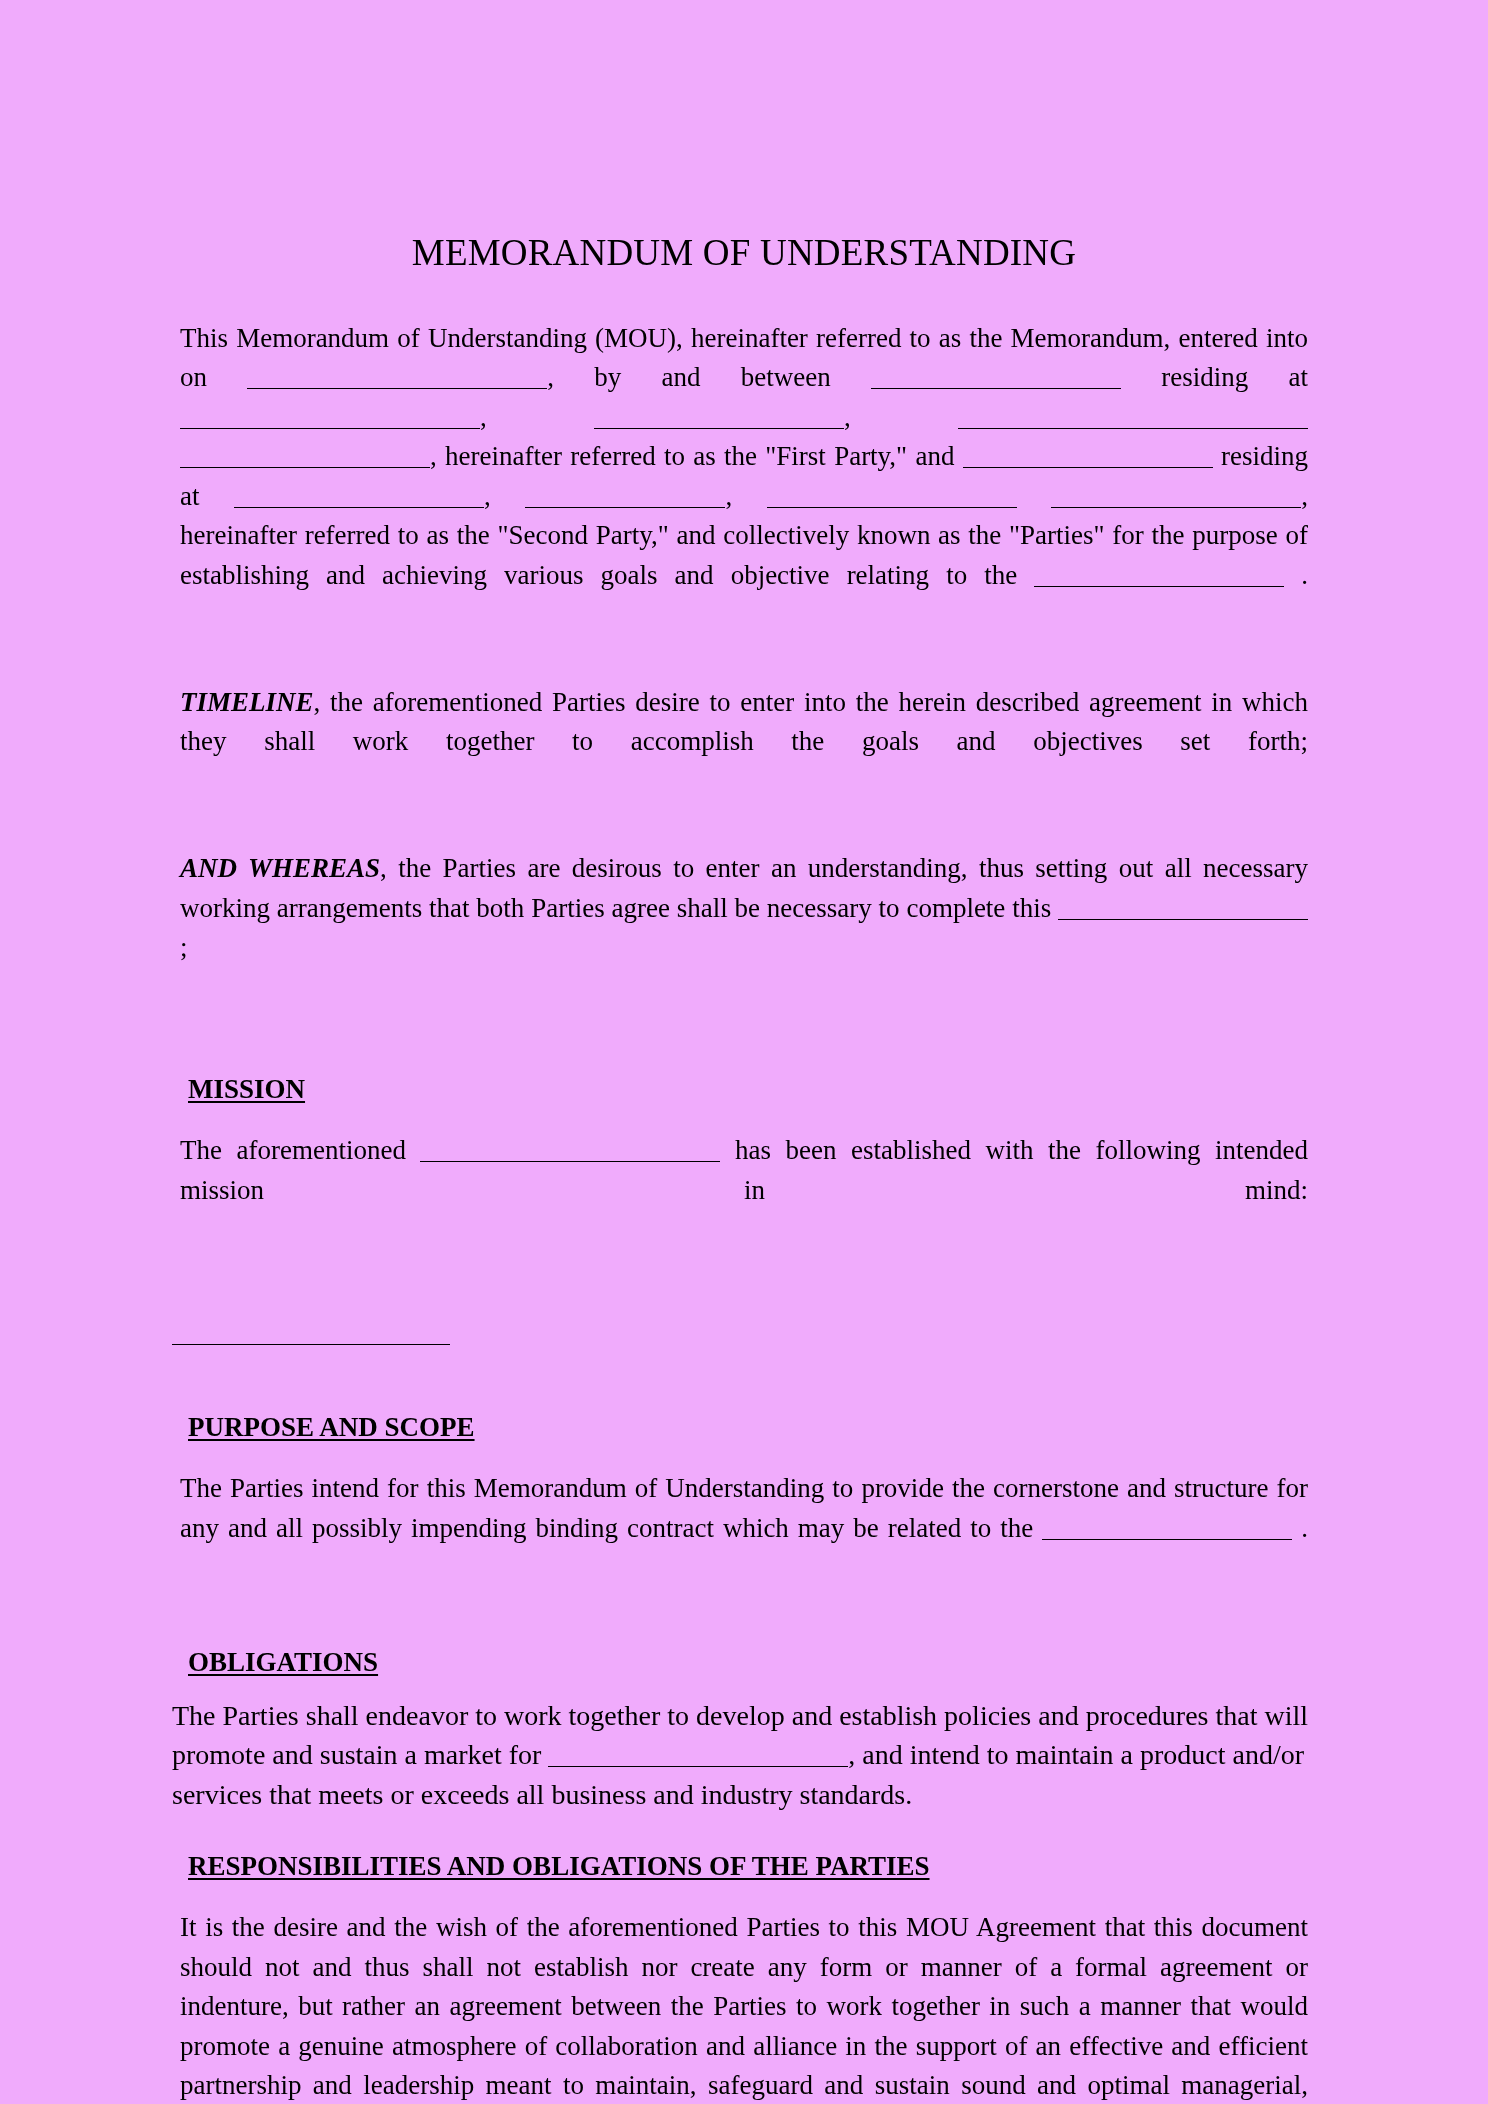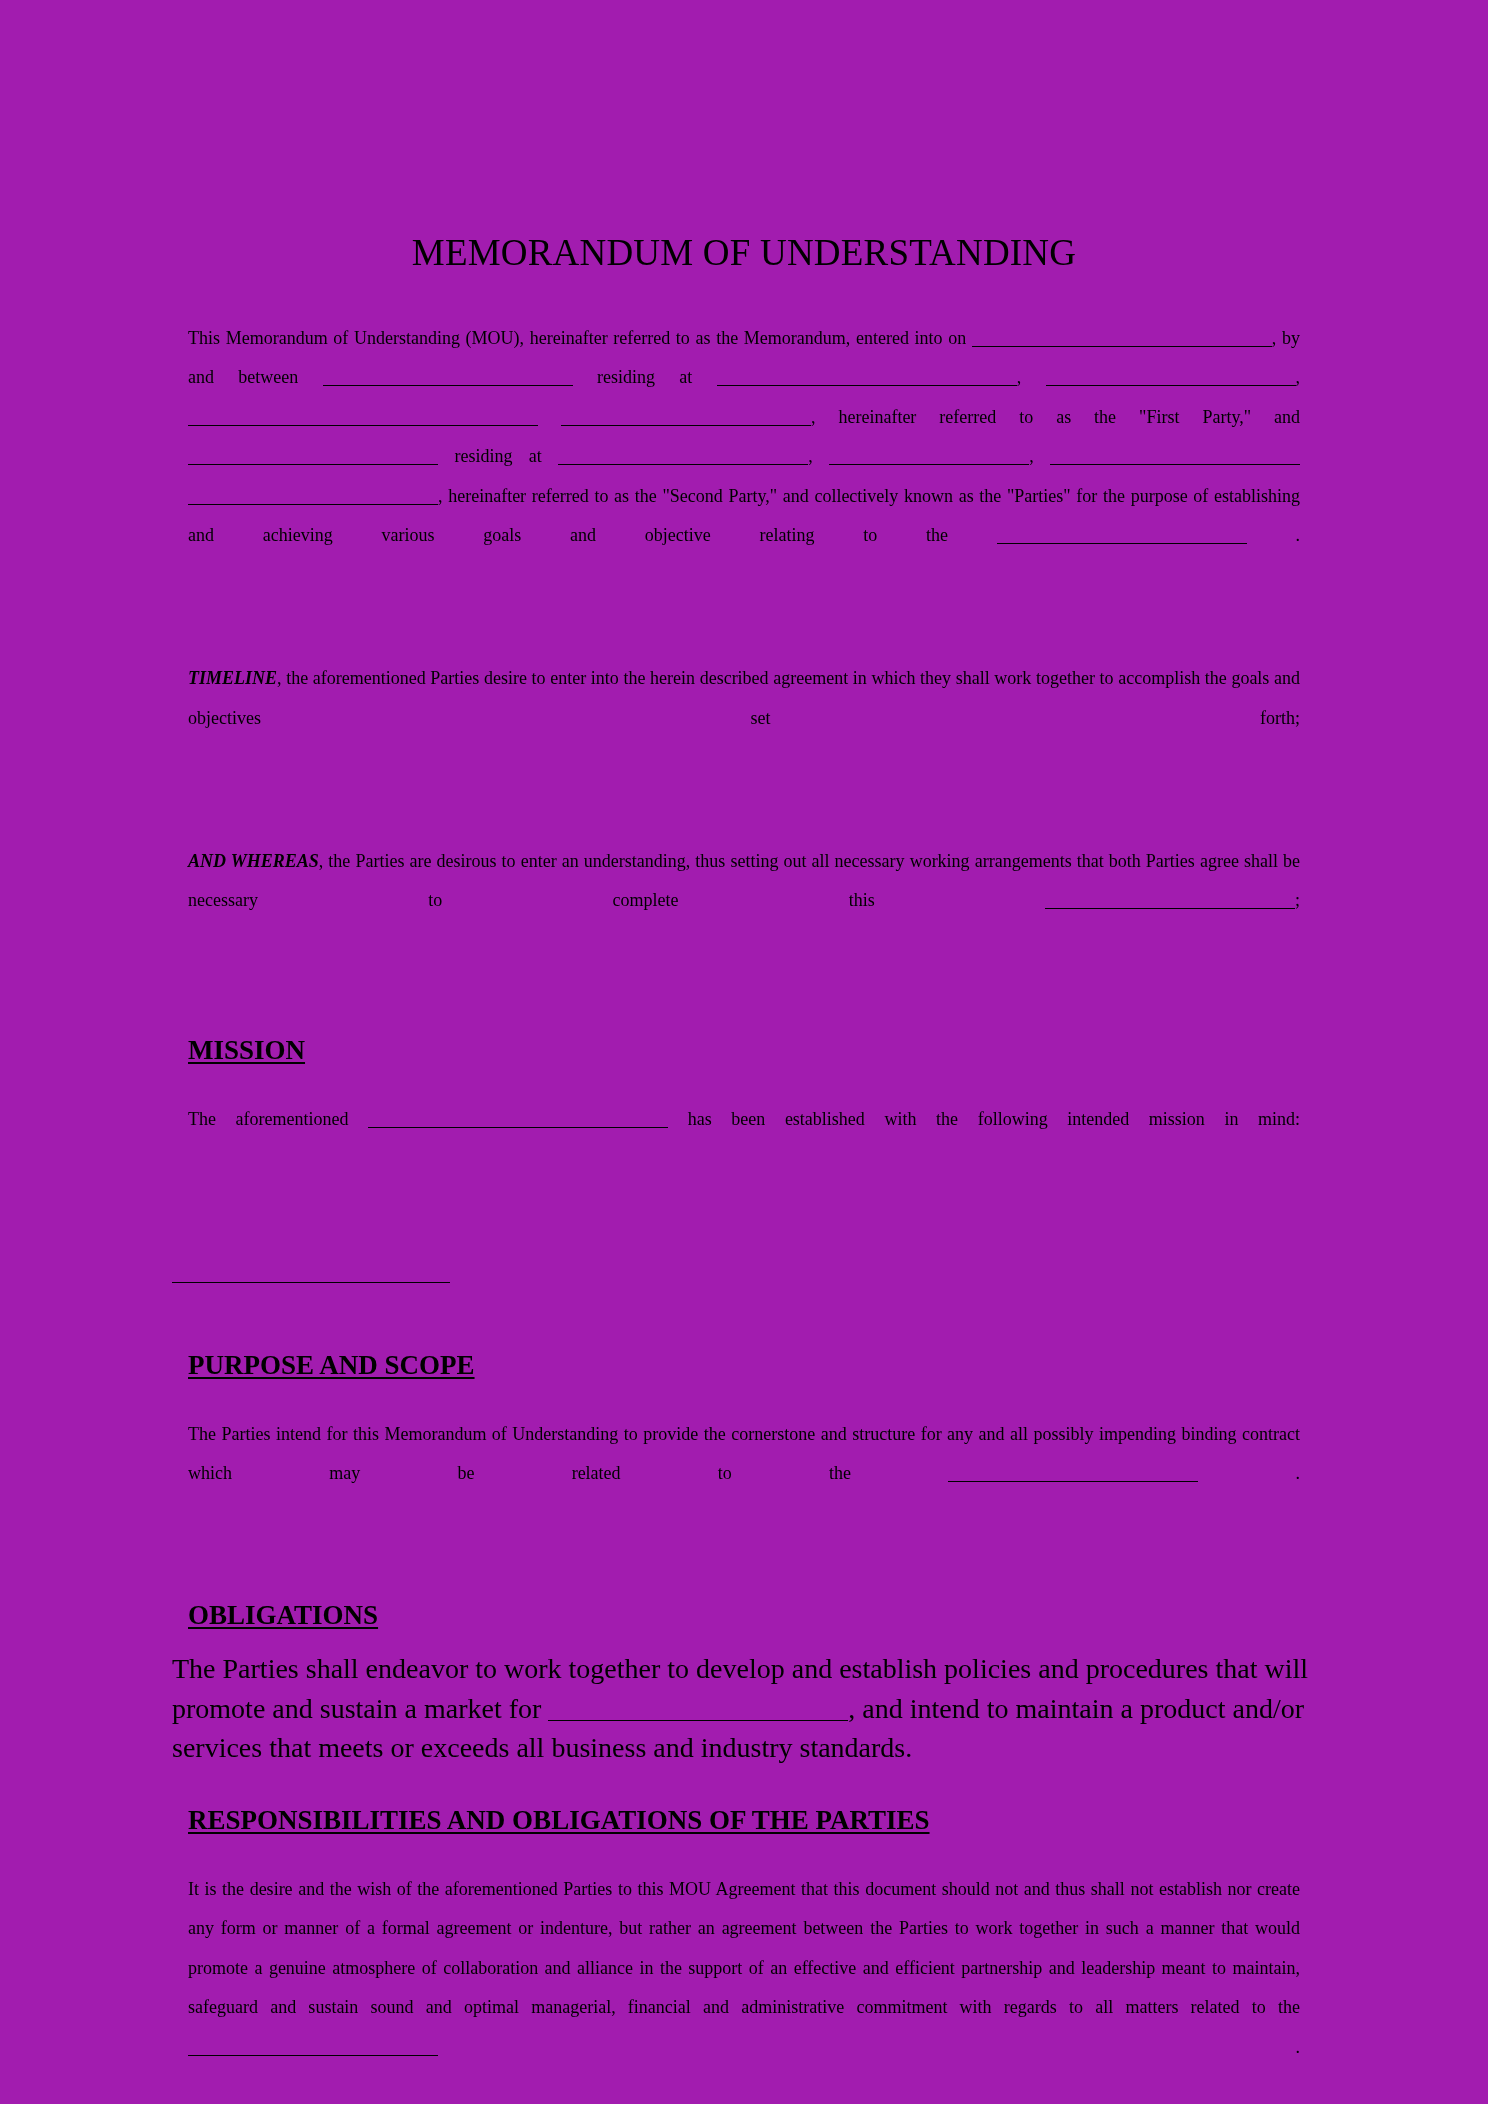--- a/index.html
+++ b/index.html
@@ -8,41 +8,41 @@
     background: #ffffff;
   }
   body {
     font-family: "Liberation Serif", "DejaVu Serif", serif;
     color: #000000;
   }
   .page {
     position: relative;
     width: 1488px;
     height: 2104px;
-    background: #a21caf;
+    background: #f0abfc;
     box-sizing: border-box;
     overflow: hidden;
   }
   .content {
     position: absolute;
     left: 172px;
     top: 232px;
     width: 1144px;
   }
   .doc-title {
     text-align: center;
     font-size: 37px;
     line-height: 1.15;
     letter-spacing: 0.2px;
     margin: 0 0 44px 0;
     font-weight: normal;
   }
   p.para {
-    margin: 16px;
-    font-size: 18px;
+    margin: 8px;
+    font-size: 27px;
     line-height: 39.5px;
     text-align: justify;
     text-justify: inter-word;
     -webkit-hyphens: none;
     hyphens: none;
   }
   
   p.para::after {
     content: "";
     display: inline-block;

